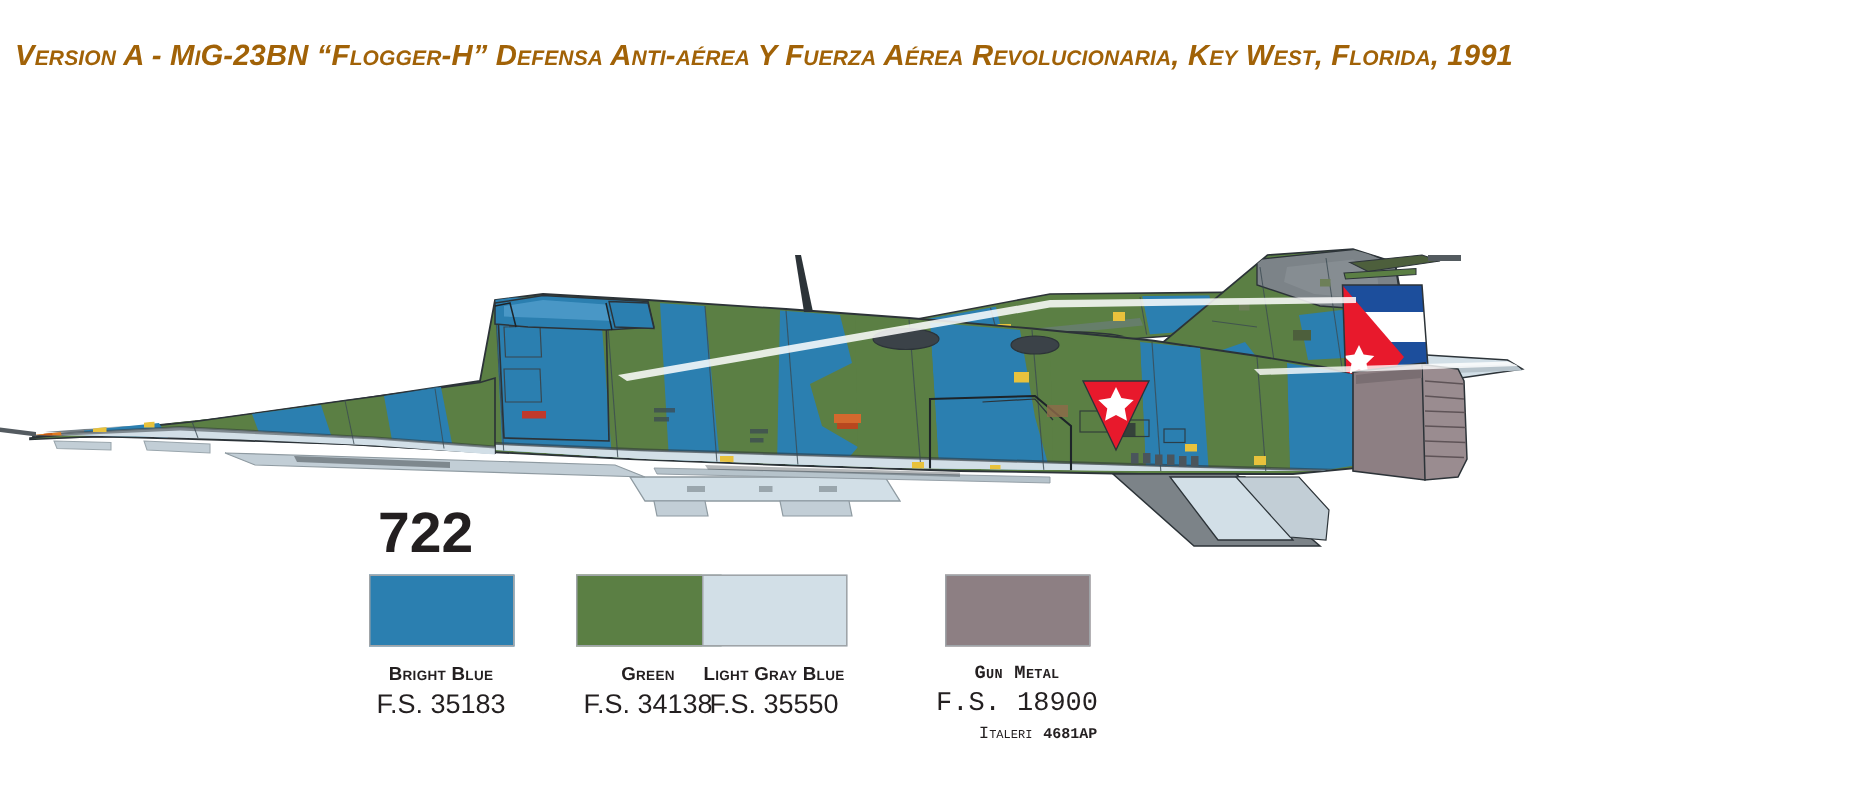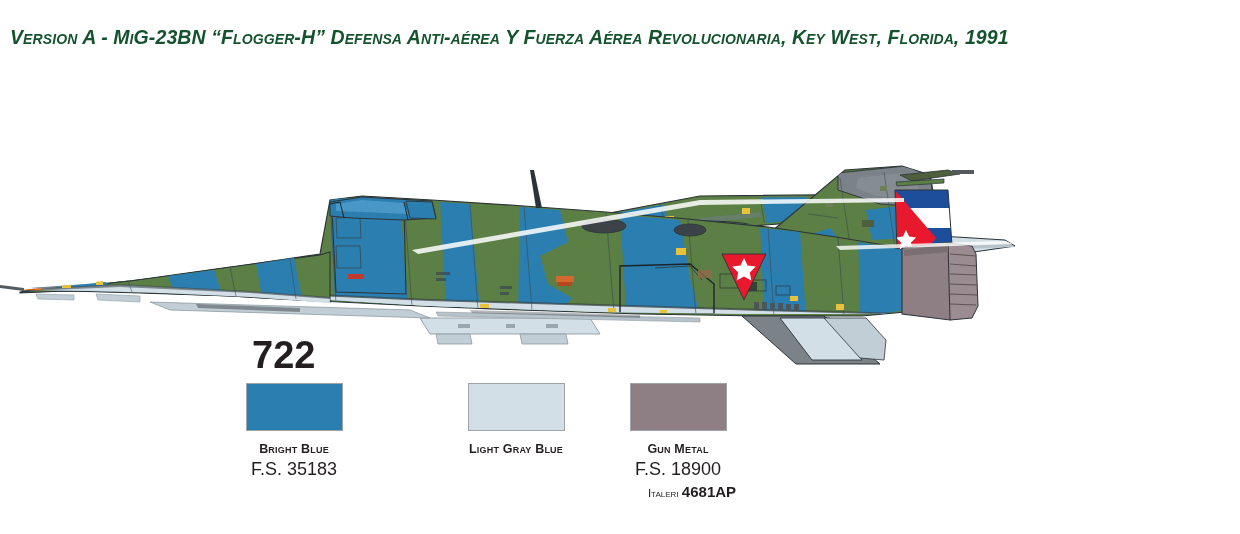--- a/index.html
+++ b/index.html
@@ -25,21 +25,21 @@
   #title {
     position: absolute;
     left: 10px;
     top: 26px;
     font-family: "Liberation Sans", sans-serif;
     font-size: 19.5px;
     font-style: italic;
     font-weight: bold;
     font-variant: small-caps;
     letter-spacing: 0.1px;
-    color: #14532d;
+    color: #a16207;
     white-space: nowrap;
   }
 
   
   #profile {
     position: absolute;
     left: 0px;
     top: 78px;
     width: 1064px;
     height: 290px;
@@ -87,29 +87,29 @@
     font-size: 12px;
     color: #231f20;
     white-space: nowrap;
   }
   .sw-vendor .vendor-name {
     font-variant: small-caps;
     font-size: 11.5px;
     margin-left: 28px;
   }
   .sw-vendor .vendor-code {
-    font-size: 15px;
+    font-size: 10px;
     font-weight: bold;
   }
 
   
   #grp-0 { left: 199px; width: 190px; }
   #grp-1 { left: 337px; width: 190px; }
   #grp-2 { left: 421px; width: 190px; }
-  #grp-3 { left: 583px; width: 190px; }
+  #grp-3 { left: 583px; width: 190px; font-family: Liberation Mono, monospace; }
 </style>
 </head>
 <body>
 
 <div id="page">
 
   <div id="title">Version A - MiG-23BN “Flogger-H” Defensa Anti-aérea Y Fuerza Aérea Revolucionaria, Key West, Florida, 1991</div>
 
   <div id="profile">
     <svg viewBox="0 0 1240 290" width="1240" height="290" xmlns="http://www.w3.org/2000/svg">
@@ -417,24 +417,30 @@
   </div>
 
   <div id="legend">
 
     <div class="swatch-group" id="grp-0">
       <div class="swatch" style="background: rgb(43, 127, 176);"></div>
       <div class="sw-name">Bright Blue</div>
       <div class="sw-fs">F.S. 35183</div>
     </div>
 
+    <div class="swatch-group" id="grp-1">
+      <div class="swatch" style="background: rgb(91, 127, 68);"></div>
+      <div class="sw-name">Green</div>
+      <div class="sw-fs">F.S. 34138</div>
+    </div>
 
     <div class="swatch-group" id="grp-2">
       <div class="swatch" style="background: rgb(210, 223, 231);"></div>
       <div class="sw-name">Light Gray Blue</div>
+      <div class="sw-fs">F.S. 35550</div>
     </div>
 
     <div class="swatch-group" id="grp-3">
       <div class="swatch" style="background: rgb(141, 127, 131);"></div>
       <div class="sw-name">Gun Metal</div>
       <div class="sw-fs">F.S. 18900</div>
       <div class="sw-vendor">
         <span class="vendor-name">Italeri</span>
         <span class="vendor-code">4681AP</span>
       </div>

